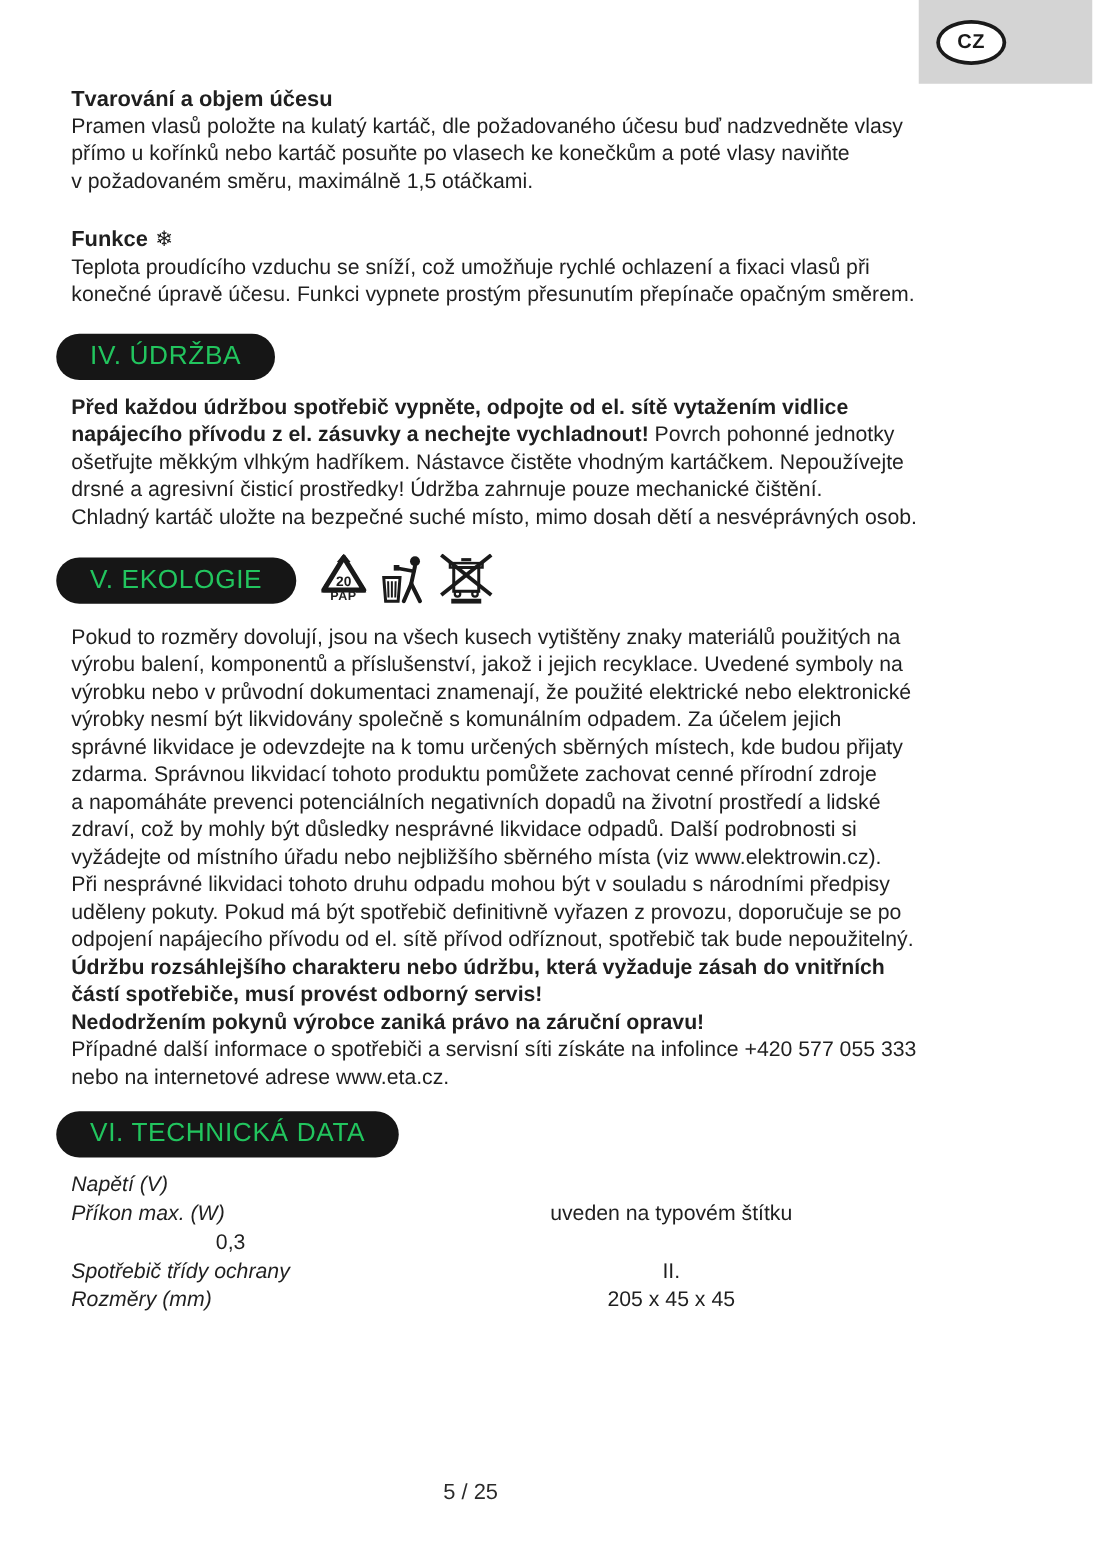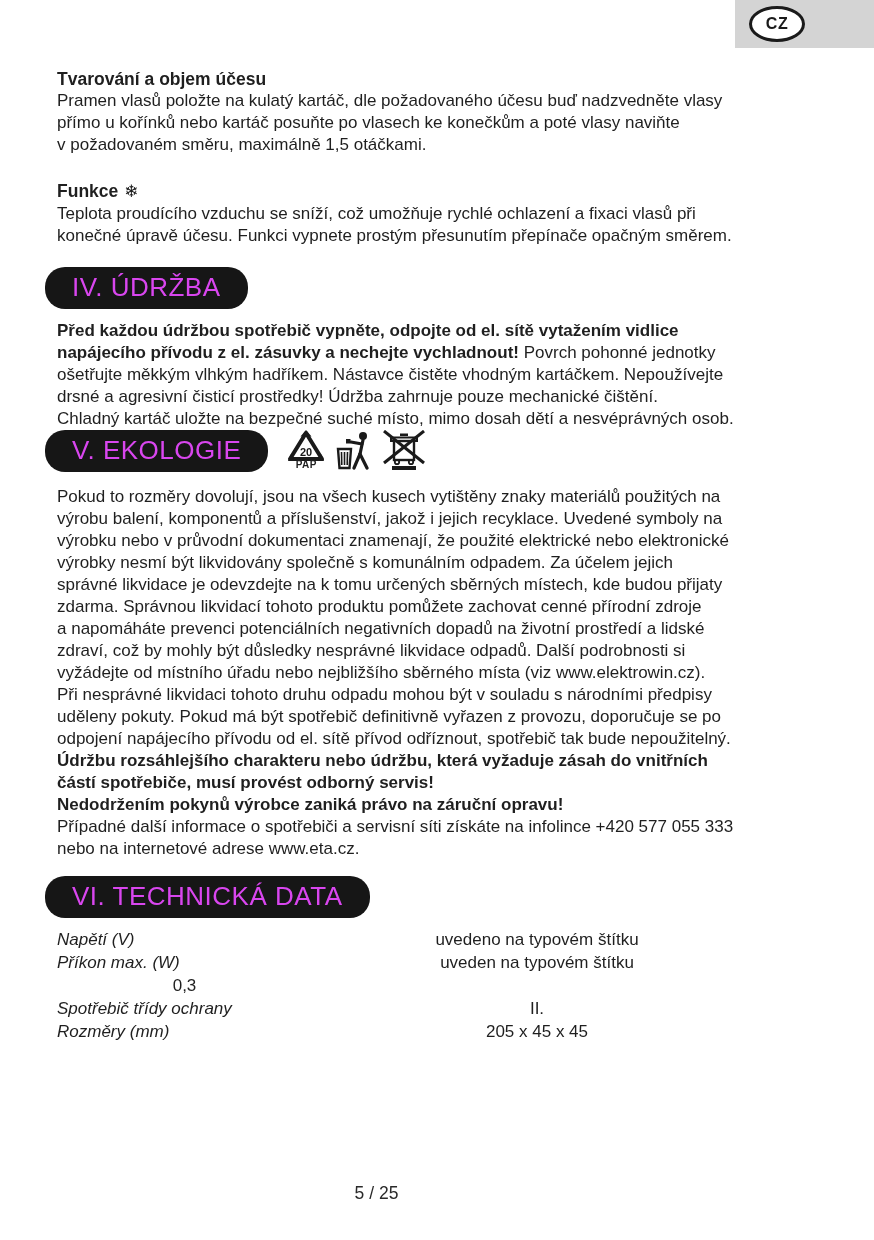--- a/index.html
+++ b/index.html
@@ -6,21 +6,21 @@
   body{
     width:874px;height:1240px;
     background:#ffffff;
     font-family:"Liberation Sans", sans-serif;
     color:#1f1f1f;
     position:relative;
     overflow:hidden;
   }
   .lang-strip{
     position:absolute;top:0;right:0;
-    width:139px;height:48px;
+    width:139px;height:67px;
     background:#d4d4d4;
     display:flex;align-items:center;
   }
   .lang-oval{
     margin-left:14px;
     width:50px;height:30px;
     background:#ffffff;
     border:3px solid #1a1a1a;
     border-radius:50%;
     display:flex;align-items:center;justify-content:center;
@@ -37,22 +37,22 @@
     font-size:17px;line-height:22px;margin:0;
     white-space:pre-line;
     max-width:800px;
   }
   .bold-inline{font-weight:bold;}
   .snowflake{
     font-size:17px;font-weight:normal;margin-left:6px;color:#1a1a1a;
   }
   .pill{
     display:inline-block;
-    background:#161616;color:#d946ef;
-    font-size:26px;line-height:1;
+    background:#161616;color:#22c55e;
+    font-size:21px;line-height:1;
     padding:7px 27px 9px 27px;
     border-radius:20px;
     margin-left:-12px;
     letter-spacing:0.5px;
   }
   .section-row{
     display:flex;align-items:center;gap:18px;
   }
   .eco-icons{display:flex;align-items:flex-end;gap:8px;margin-bottom:2px;}
   .icon-box{display:flex;flex-direction:column;align-items:center;line-height:1;}
@@ -64,21 +64,21 @@
   }
   .tech-label{text-align:left;font-style:italic;}
   .tech-value{text-align:center;}
   .footer{
     position:absolute;left:0;bottom:36px;width:753px;
     text-align:center;font-size:17.5px;color:#2a2a2a;
   }
   .mt-gap-lg{margin-top:24px;}
   .mt-gap-md{margin-top:22px;}
   .mt-pill{margin-top:20px;margin-bottom:11px;}
-  .mt-eco{margin-bottom:14px;}
+  .mt-eco{margin-top:18px;margin-bottom:14px;}
   .mt-tech{margin-top:16px;}
   svg{display:block;}
 </style>
 </head>
 <body>
 
 <div class="lang-strip">
   <div class="lang-oval">
     <span>CZ</span>
   </div>
@@ -164,21 +164,20 @@
   <p class="body mt-gap-md">Případné další informace o spotřebiči a servisní síti získáte na infolince +420 577 055 333
 nebo na internetové adrese www.eta.cz.</p>
 
   <div class="mt-tech">
     <span class="pill">VI. TECHNICKÁ DATA</span>
   </div>
 
   <div class="tech-table">
     <div class="tech-row">
       <span class="tech-label">Napětí (V)</span>
-      <span class="tech-value">uvedeno na typovém štítku</span>
     </div>
     <div class="tech-row">
       <span class="tech-label">Příkon max. (W)</span>
       <span class="tech-value">uveden na typovém štítku</span>
     </div>
     <div class="tech-row">
       <span class="tech-value">0,3</span>
     </div>
     <div class="tech-row">
       <span class="tech-label">Spotřebič třídy ochrany</span>

